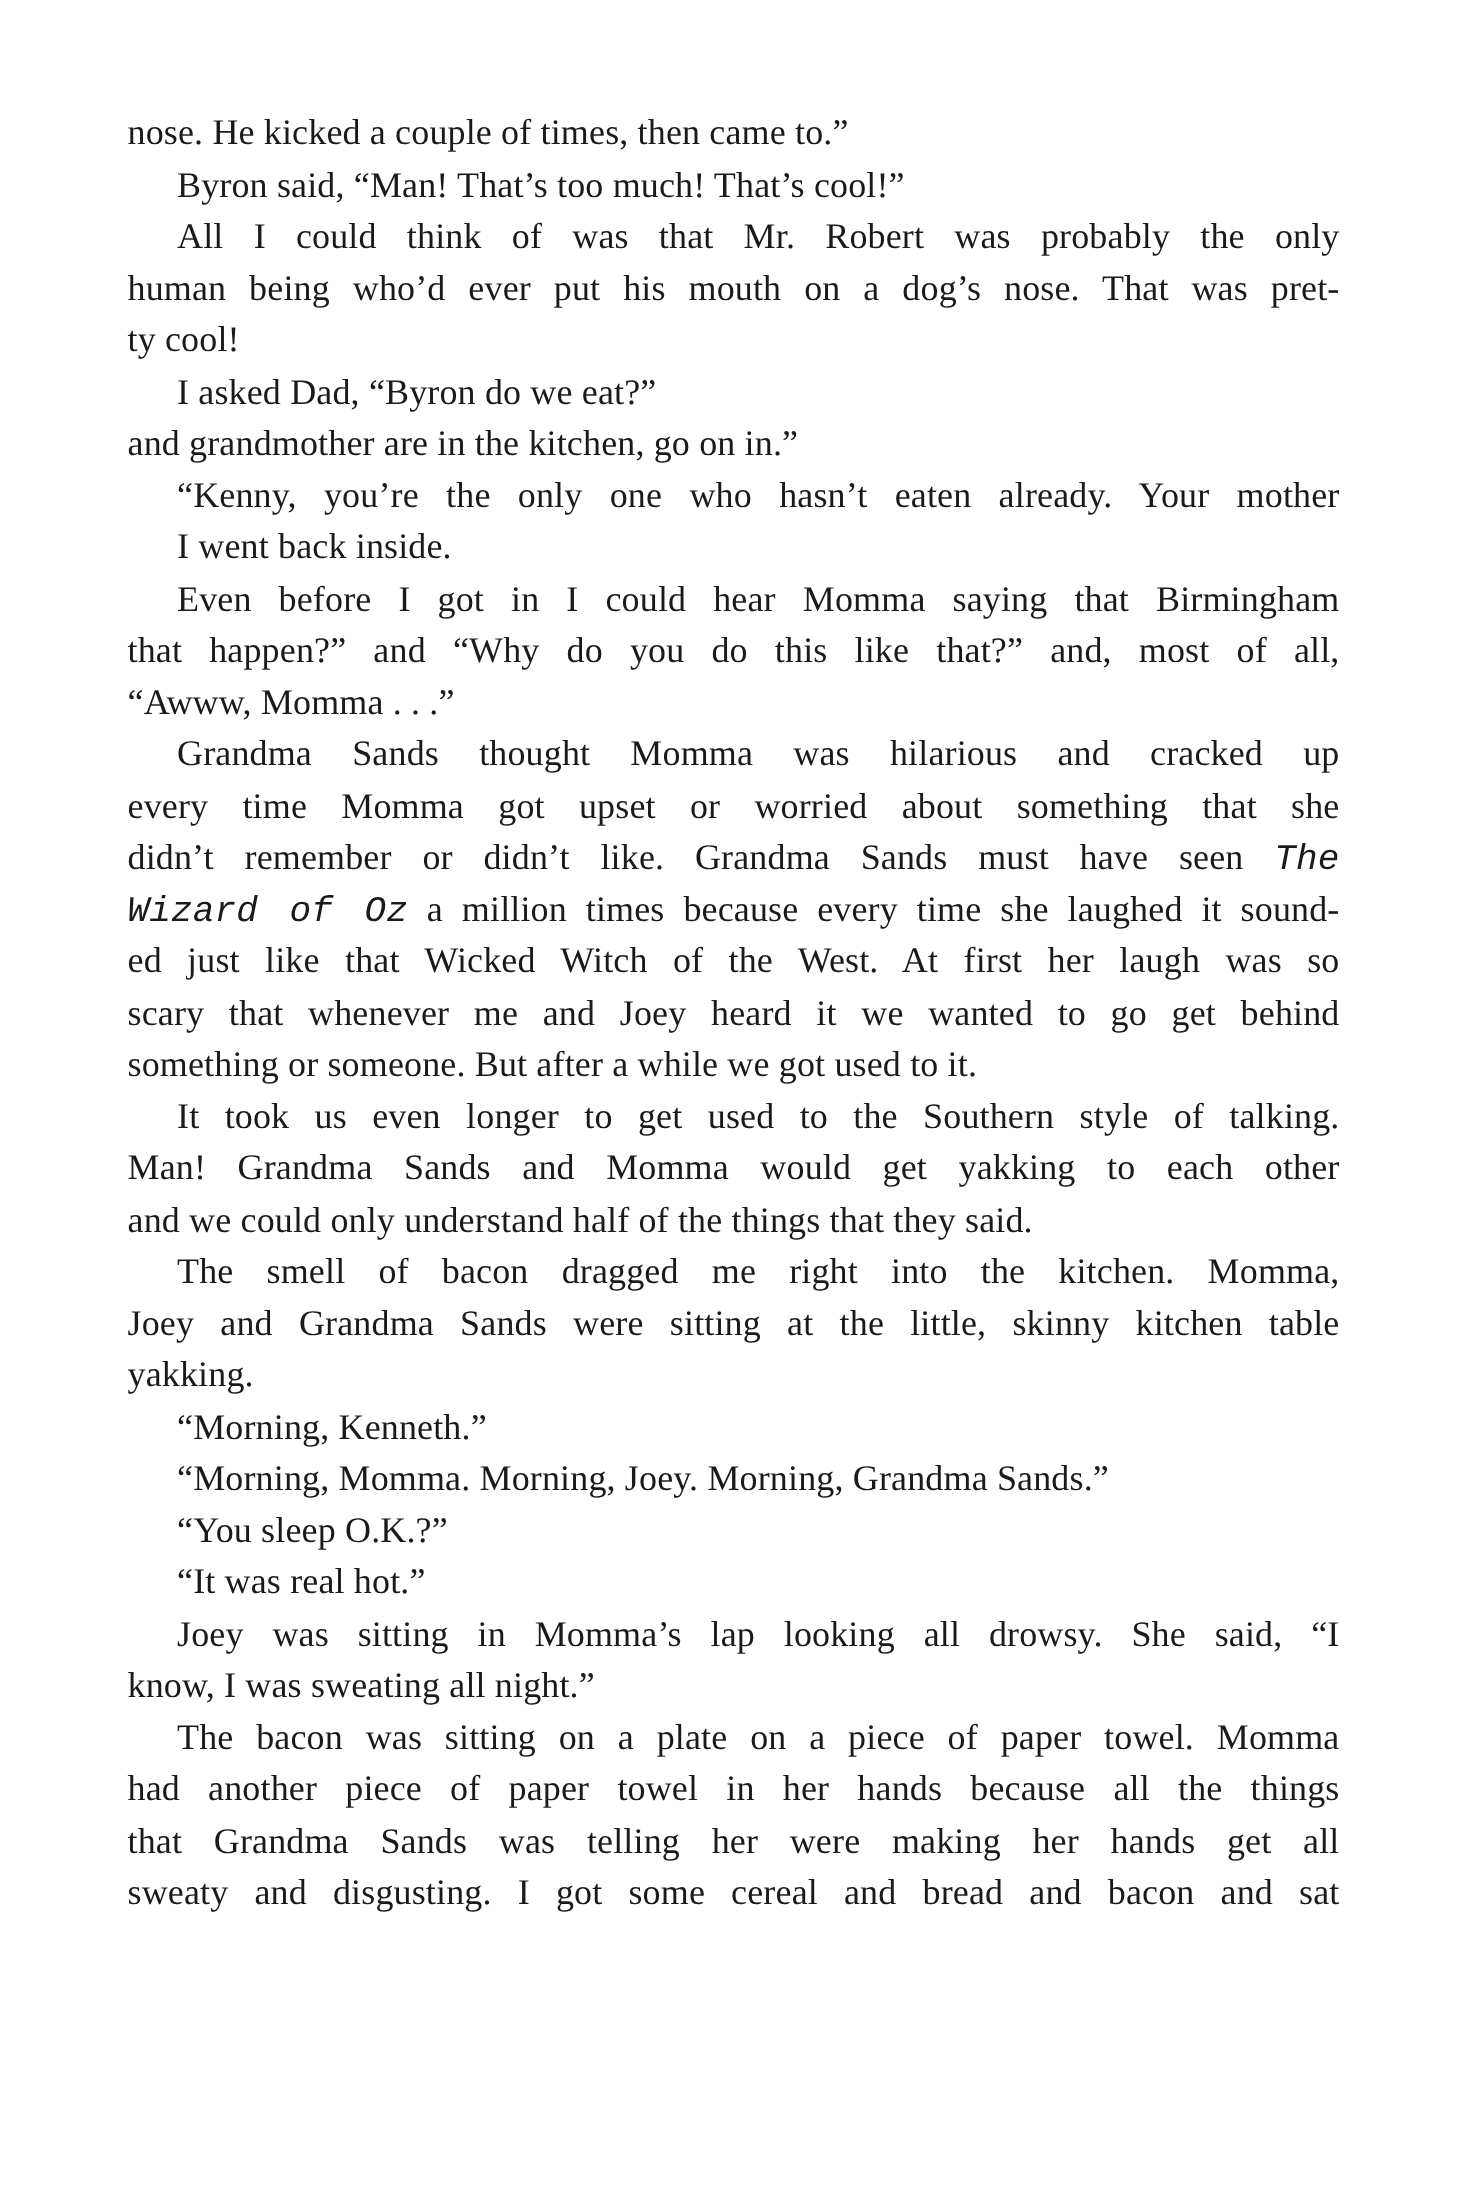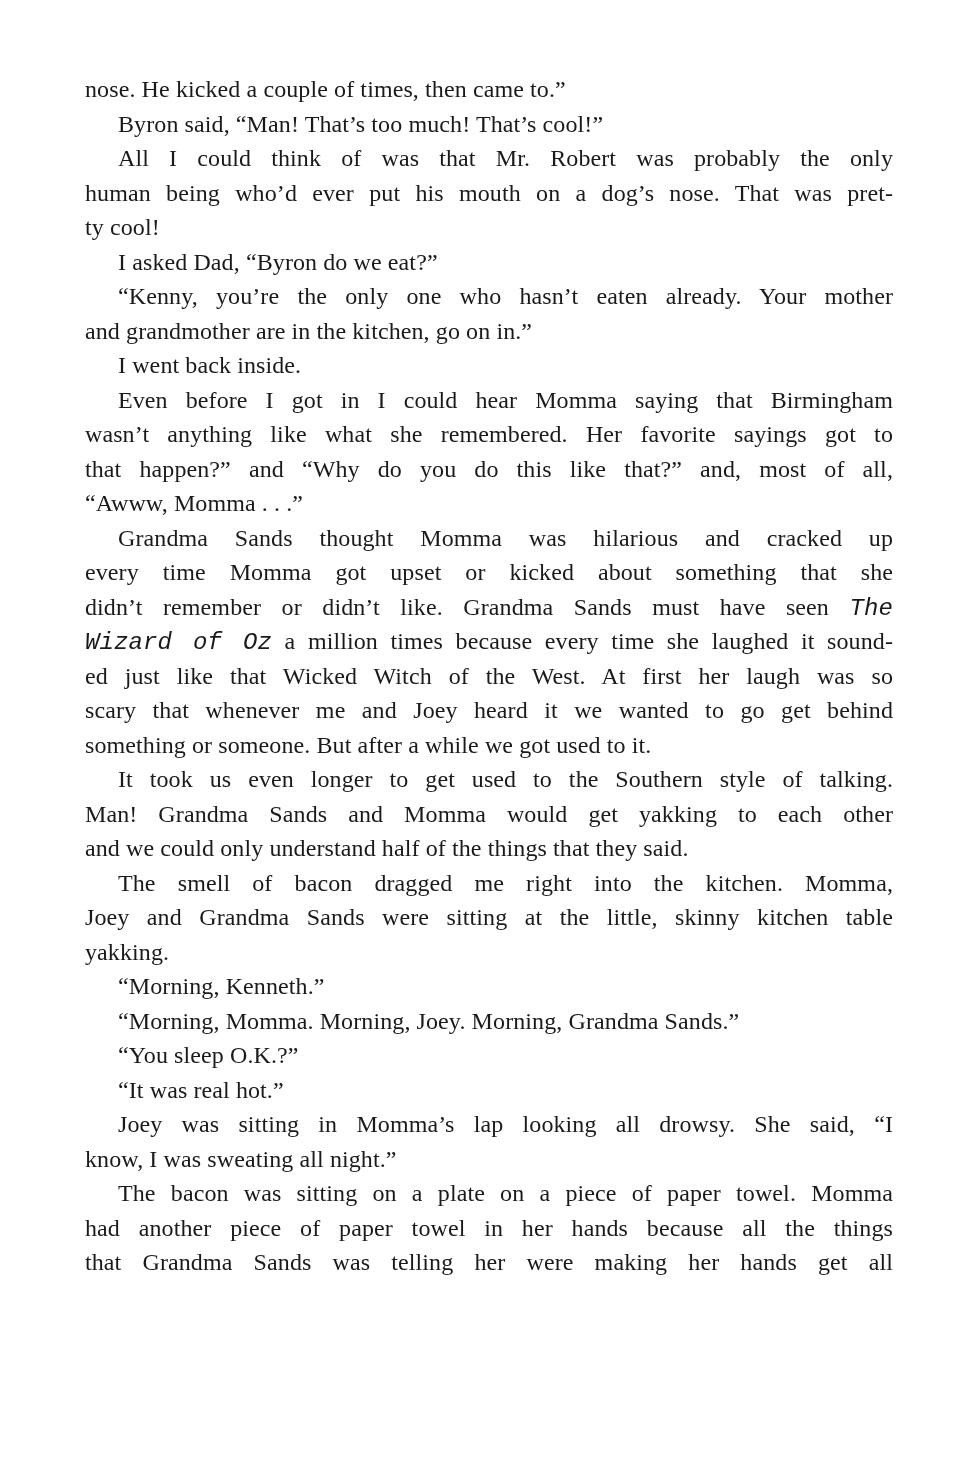--- a/index.html
+++ b/index.html
@@ -61,29 +61,28 @@
 <body>
 
 <div class="page">
   <div class="text-block">
       <div class="line"><span>nose. He kicked a couple of times, then came to.”</span></div>
       <div class="line ind"><span>Byron said, “Man! That’s too much! That’s cool!”</span></div>
       <div class="line j ind"><span>All I could think of was that Mr. Robert was probably the only</span></div>
       <div class="line j"><span>human being who’d ever put his mouth on a dog’s nose. That was pret-</span></div>
       <div class="line"><span>ty cool!</span></div>
       <div class="line ind"><span>I asked Dad, “Byron do we eat?”</span></div>
+      <div class="line"><span>and grandmother are in the kitchen, go on in.”</span></div>
       <div class="line j ind"><span>“Kenny, you’re the only one who hasn’t eaten already. Your mother</span></div>
-      <div class="line"><span>and grandmother are in the kitchen, go on in.”</span></div>
       <div class="line ind"><span>I went back inside.</span></div>
       <div class="line j ind"><span>Even before I got in I could hear Momma saying that Birmingham</span></div>
-      <div class="line j"><span>wasn’t anything like what she remembered. Her favorite sayings got to</span></div>
       <div class="line j"><span>that happen?” and “Why do you do this like that?” and, most of all,</span></div>
       <div class="line"><span>“Awww, Momma . . .”</span></div>
       <div class="line j ind"><span>Grandma Sands thought Momma was hilarious and cracked up</span></div>
-      <div class="line j"><span>every time Momma got upset or kicked about something that she</span></div>
+      <div class="line j"><span>every time Momma got upset or worried about something that she</span></div>
       <div class="line j"><span>didn’t remember or didn’t like. Grandma Sands must have seen </span><i>The</i></div>
       <div class="line j"><i>Wizard of Oz</i><span> a million times because every time she laughed it sound-</span></div>
       <div class="line j"><span>ed just like that Wicked Witch of the West. At first her laugh was so</span></div>
       <div class="line j"><span>scary that whenever me and Joey heard it we wanted to go get behind</span></div>
       <div class="line"><span>something or someone. But after a while we got used to it.</span></div>
       <div class="line j ind"><span>It took us even longer to get used to the Southern style of talking.</span></div>
       <div class="line j"><span>Man! Grandma Sands and Momma would get yakking to each other</span></div>
       <div class="line"><span>and we could only understand half of the things that they said.</span></div>
       <div class="line j ind"><span>The smell of bacon dragged me right into the kitchen. Momma,</span></div>
       <div class="line j"><span>Joey and Grandma Sands were sitting at the little, skinny kitchen table</span></div>

